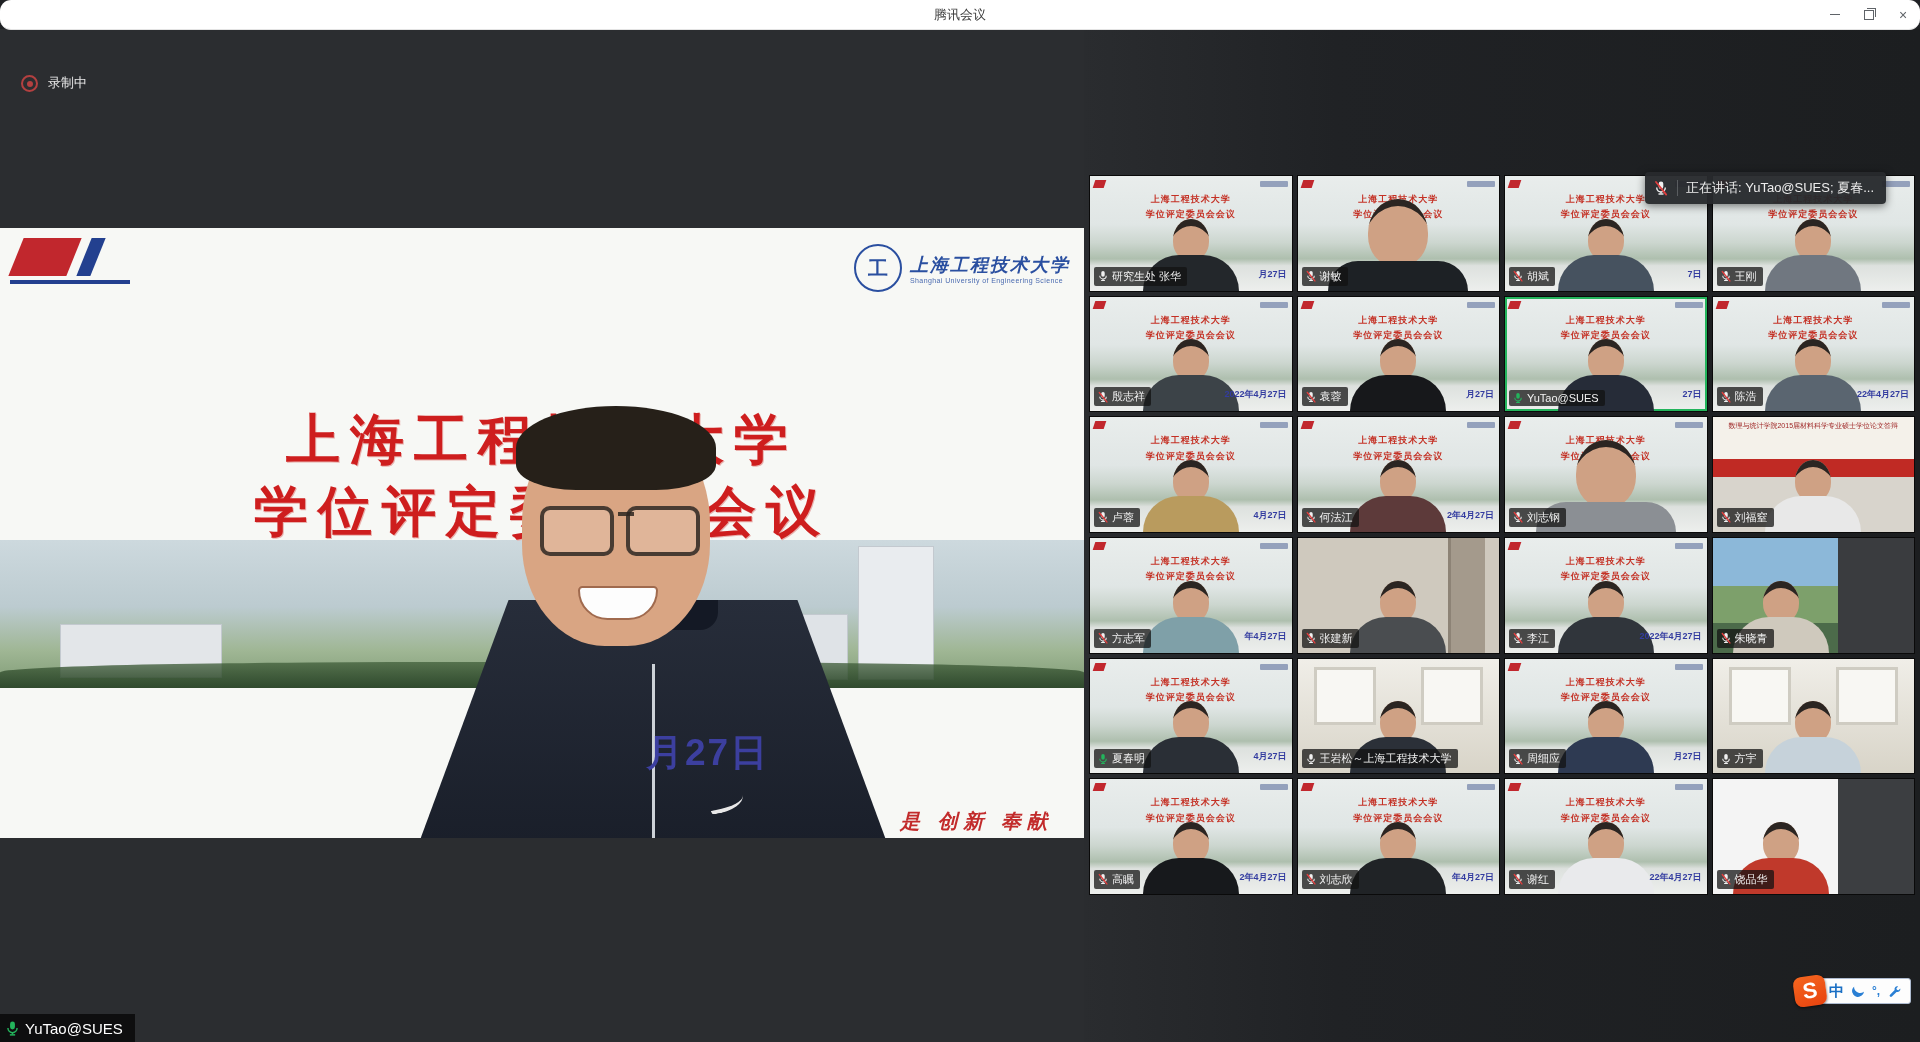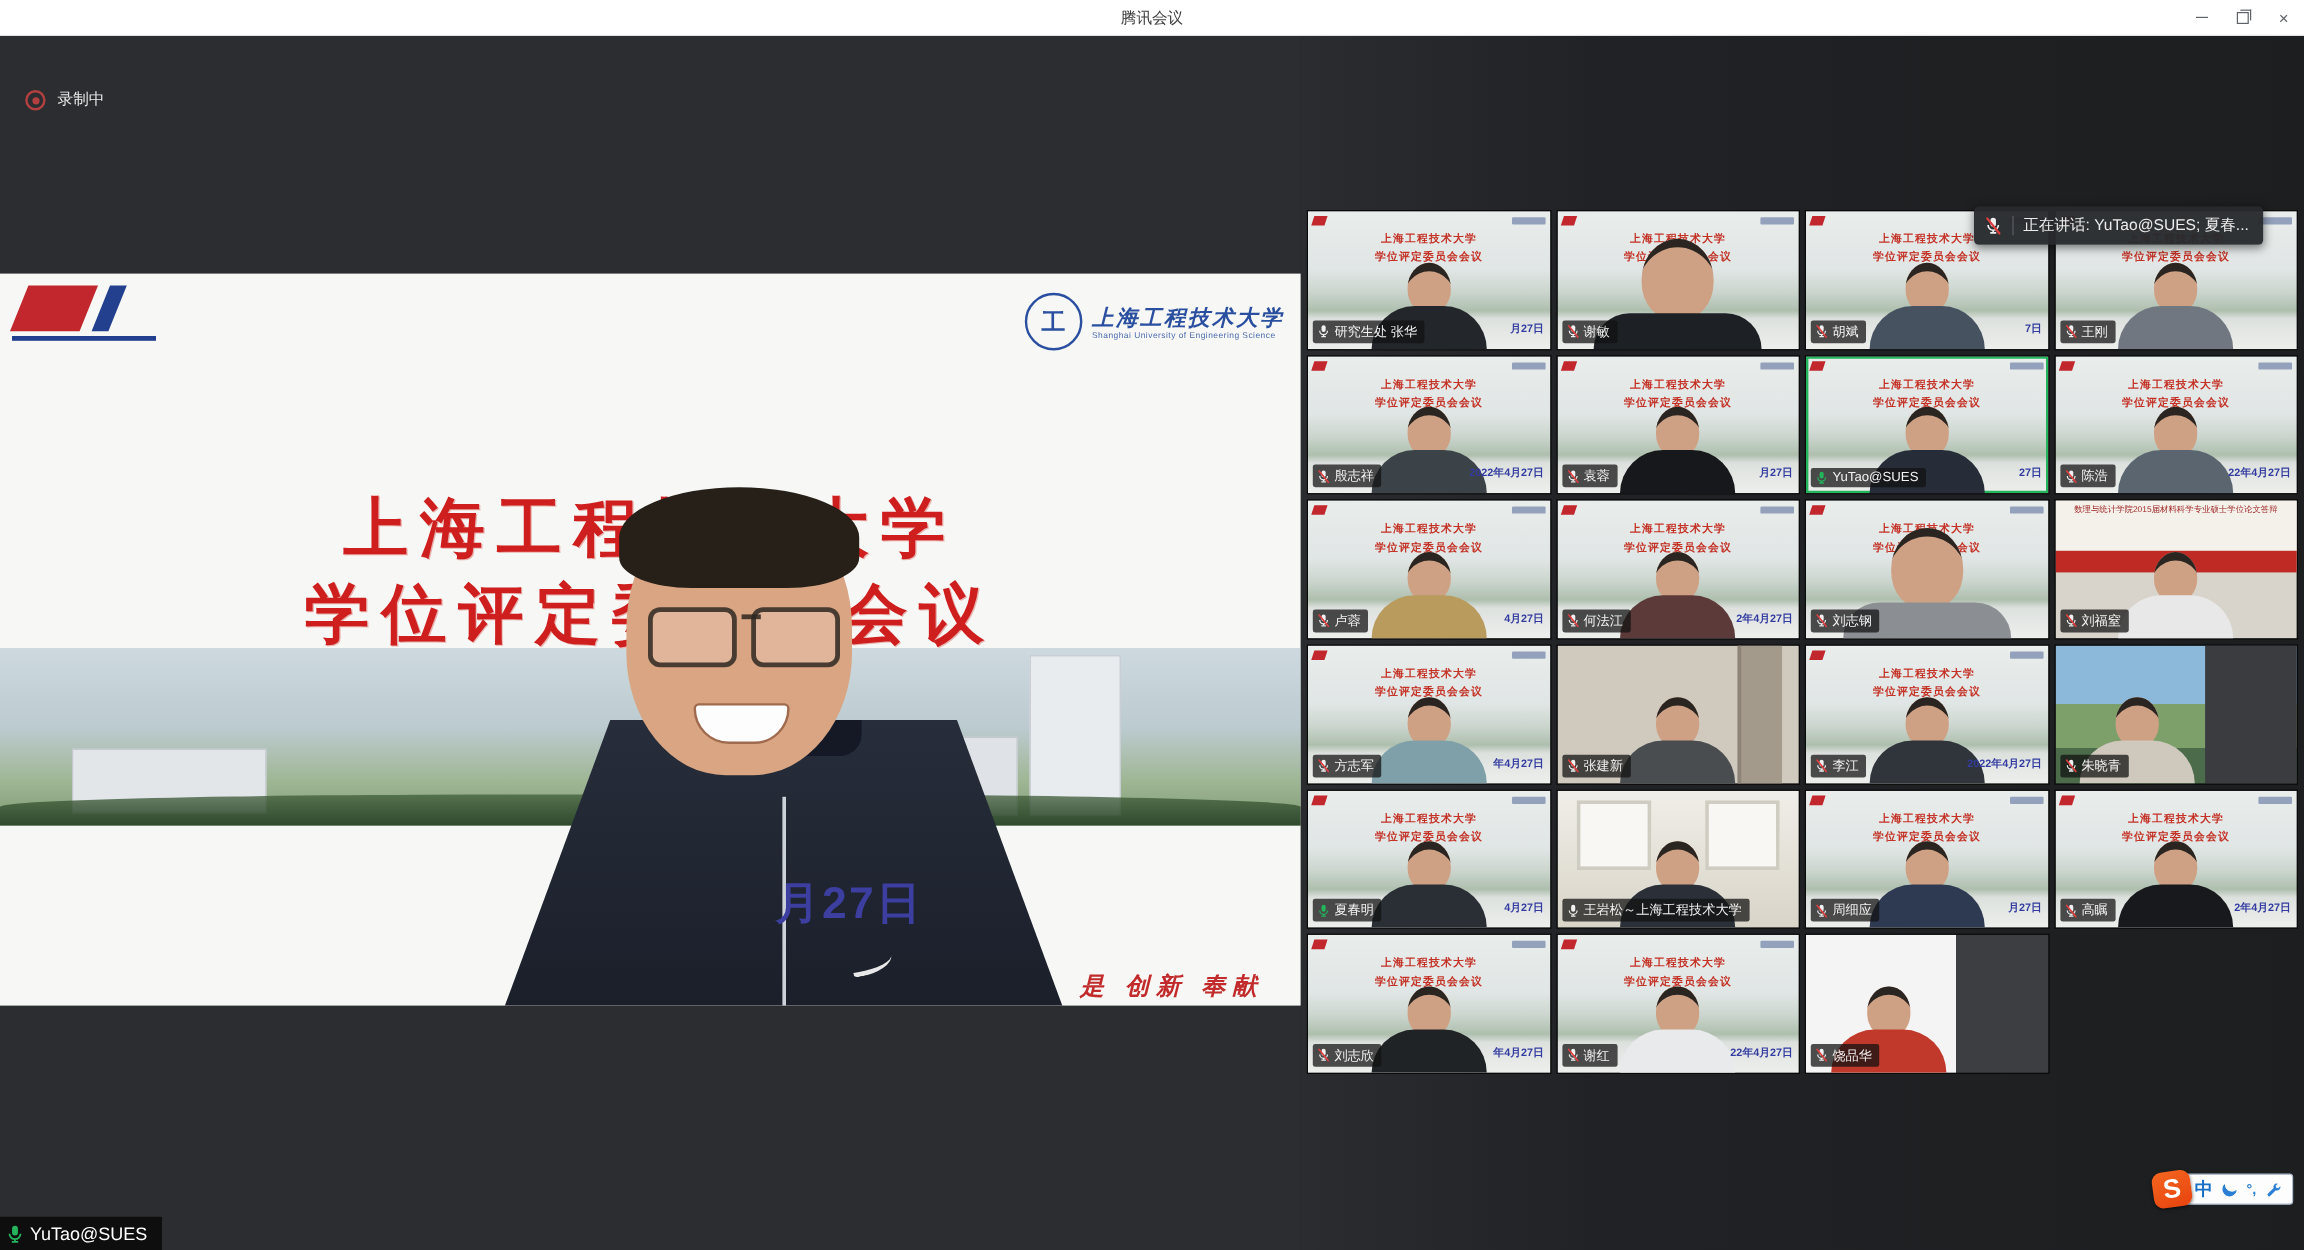--- a/index.html
+++ b/index.html
@@ -1,21 +1,21 @@
 <!DOCTYPE html>
 <html><head>
 <meta charset="utf-8">
 <style>
   html,body{margin:0;padding:0;}
   body{width:1920px;height:1042px;position:relative;overflow:hidden;
        background:#1f2124;font-family:"Liberation Sans",sans-serif;
        -webkit-font-smoothing:antialiased;}
   
   .titlebar{position:absolute;top:0;left:0;width:1920px;height:29px;background:#ffffff;
-            border-bottom:1px solid #e3e3e3;z-index:50;}
+            border-bottom:1px solid #e3e3e3;z-index:50;border-radius:11px;}
   .win-title{position:absolute;top:0;left:0;right:0;height:29px;line-height:29px;
              text-align:center;font-size:13px;color:#3c3c3c;}
   .win-controls{position:absolute;right:0;top:0;height:29px;display:flex;z-index:51;}
   .win-btn{width:34px;height:29px;display:flex;align-items:center;justify-content:center;
            color:#5f6368;font-size:14px;cursor:pointer;}
   .glyph-min{width:10px;height:1px;background:#5f6368;display:block;}
   .glyph-restore{width:8px;height:8px;border:1px solid #5f6368;position:relative;display:block;}
   .glyph-restore::before{content:"";position:absolute;top:-3px;left:2px;width:8px;height:8px;
            border-top:1px solid #5f6368;border-right:1px solid #5f6368;}
   
@@ -644,20 +644,37 @@
     <rect x="5.7" y="1.4" width="4.6" height="7.6" rx="2.3" fill="#f0f0f0"></rect>
     <path d="M3.7 7.6a4.3 4.3 0 0 0 8.6 0" fill="none" stroke="#f0f0f0" stroke-width="1.4"></path>
     <line x1="8" y1="11.9" x2="8" y2="13.5" stroke="#f0f0f0" stroke-width="1.4"></line>
     <line x1="5.5" y1="14" x2="10.5" y2="14" stroke="#f0f0f0" stroke-width="1.4"></line>
             <line x1="3" y1="2" x2="13.2" y2="14.6" stroke="#e03e3e" stroke-width="1.8" stroke-linecap="round"></line>
           </svg>
         </span>
               <span>周细应</span>
             </span>
     </div>
+    <div class="tile bg-office">
+      <div class="person">
+              <div class="p-head"></div>
+              <div class="p-body" style="background:#c6d2da"></div>
+            </div>
+      <span class="name-chip">
+              <span class="mic-ic">
+          <svg width="12" height="12" viewBox="0 0 16 16">
+    <rect x="5.7" y="1.4" width="4.6" height="7.6" rx="2.3" fill="#f0f0f0"></rect>
+    <path d="M3.7 7.6a4.3 4.3 0 0 0 8.6 0" fill="none" stroke="#f0f0f0" stroke-width="1.4"></path>
+    <line x1="8" y1="11.9" x2="8" y2="13.5" stroke="#f0f0f0" stroke-width="1.4"></line>
+    <line x1="5.5" y1="14" x2="10.5" y2="14" stroke="#f0f0f0" stroke-width="1.4"></line>
+          </svg>
+        </span>
+              <span>方宇</span>
+            </span>
+    </div>
     <div class="tile bg-slide">
       <span class="corner-logo"></span>
               <span class="corner-right"></span>
               <div class="t-slide-text">
                 <div>上海工程技术大学</div>
         <div>学位评定委员会会议</div>
       </div>
       <div class="person">
               <div class="p-head"></div>
               <div class="p-body" style="background:#17191c"></div>

